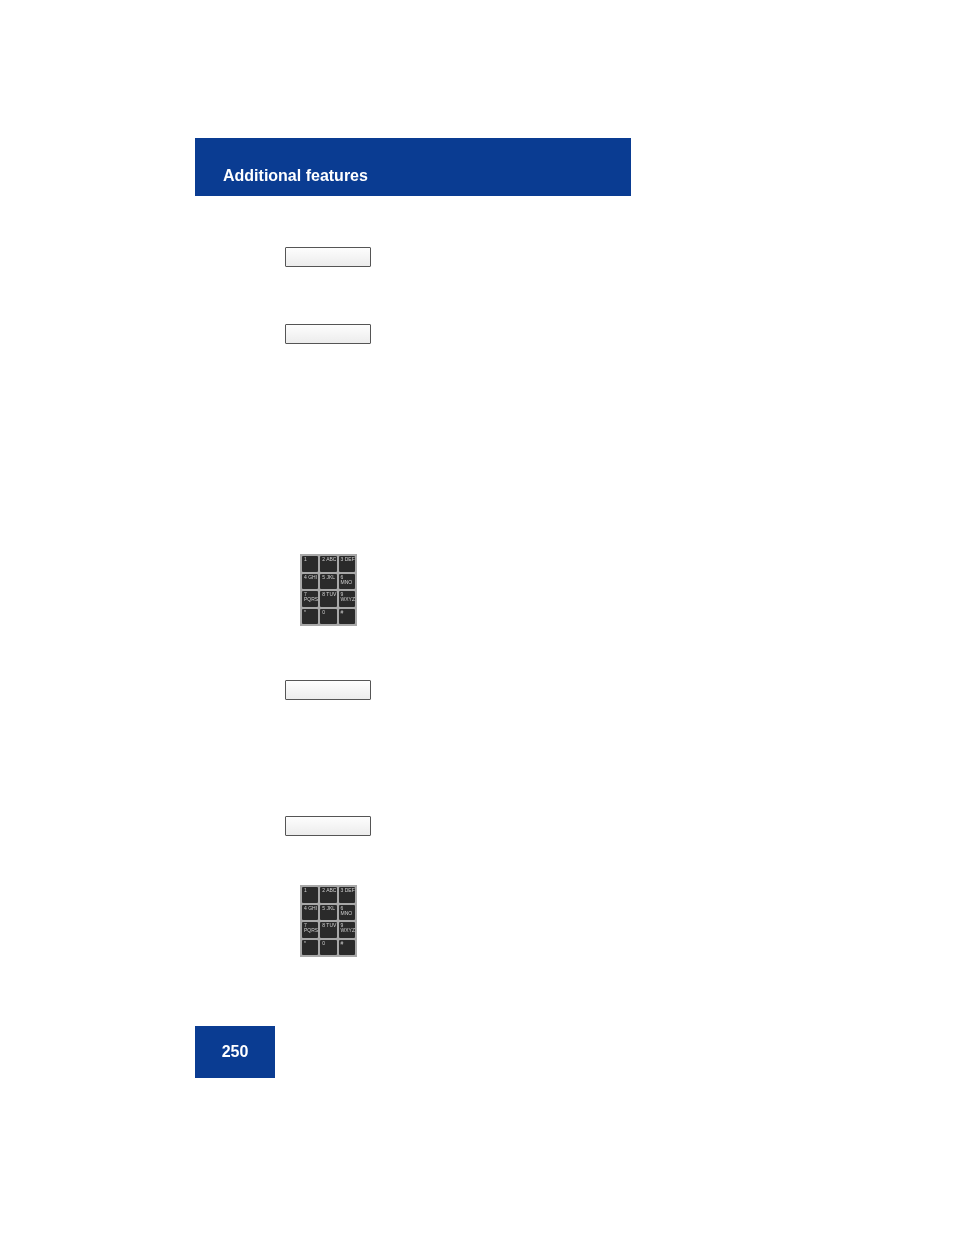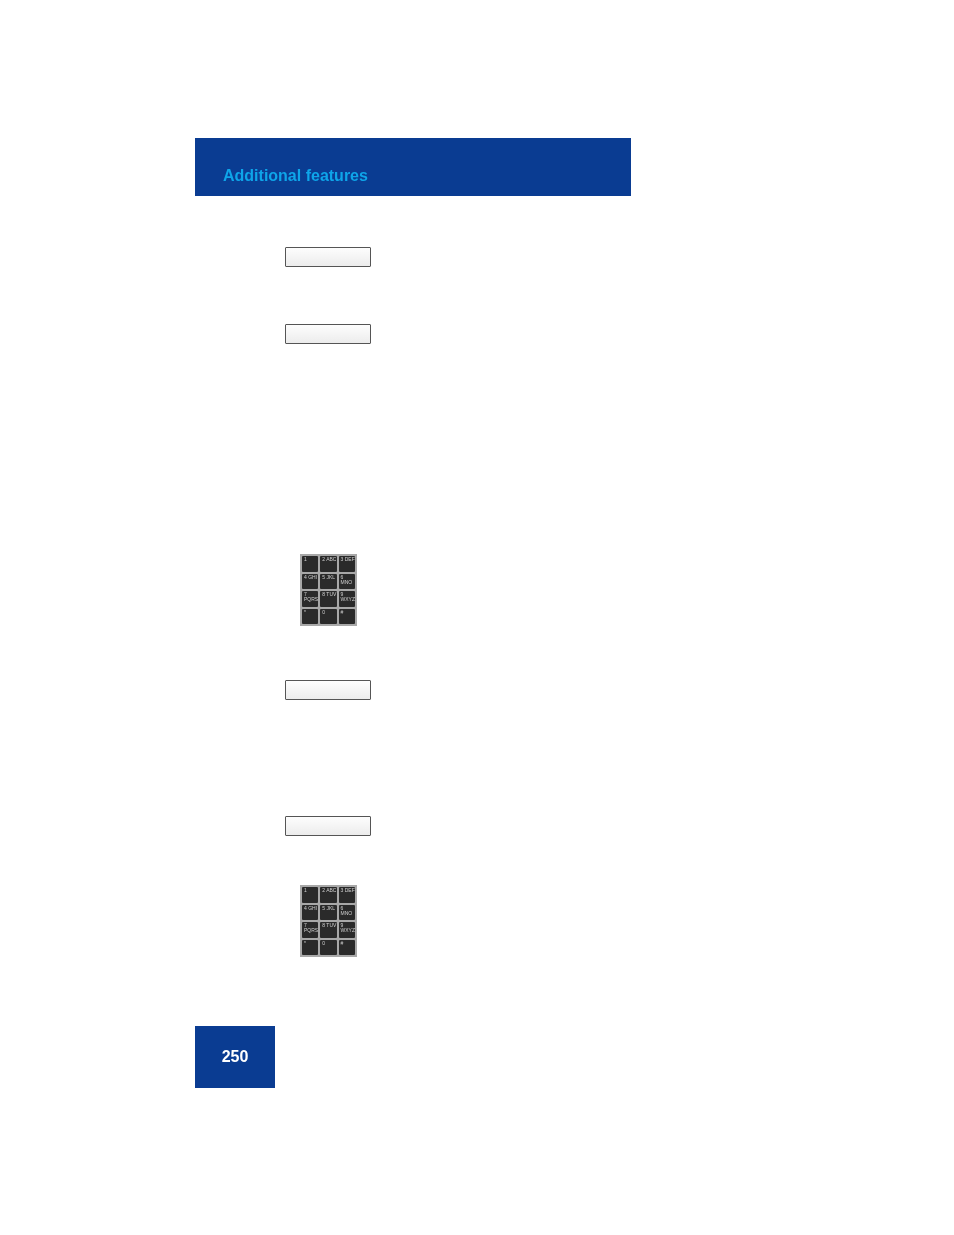--- a/index.html
+++ b/index.html
@@ -25,21 +25,21 @@
     height: 58px;
     background: #0a3c92;
   }
   .header-inner {
     position: absolute;
     top: 159px;
     left: 213px;
     width: 418px;
     height: 33px;
     background: #0a3c92;
-    color: #0ea5e9;
+    color: #ffffff;
     font-weight: bold;
     font-size: 16px;
     line-height: 33px;
     padding-left: 10px;
   }
   .soft-button {
     position: absolute;
     left: 285px;
     width: 86px;
     height: 20px;
@@ -68,21 +68,21 @@
     align-items: flex-start;
     justify-content: flex-start;
     padding: 1px 0 0 2px;
     border-radius: 1px;
   }
   .page-num-box {
     position: absolute;
     top: 1026px;
     left: 195px;
     width: 80px;
-    height: 62px;
+    height: 52px;
     background: #0a3c92;
     color: #fff;
     font-weight: bold;
     font-size: 16px;
     display: flex;
     align-items: center;
     justify-content: center;
   }
   
   .sb1 { top: 247px; }

